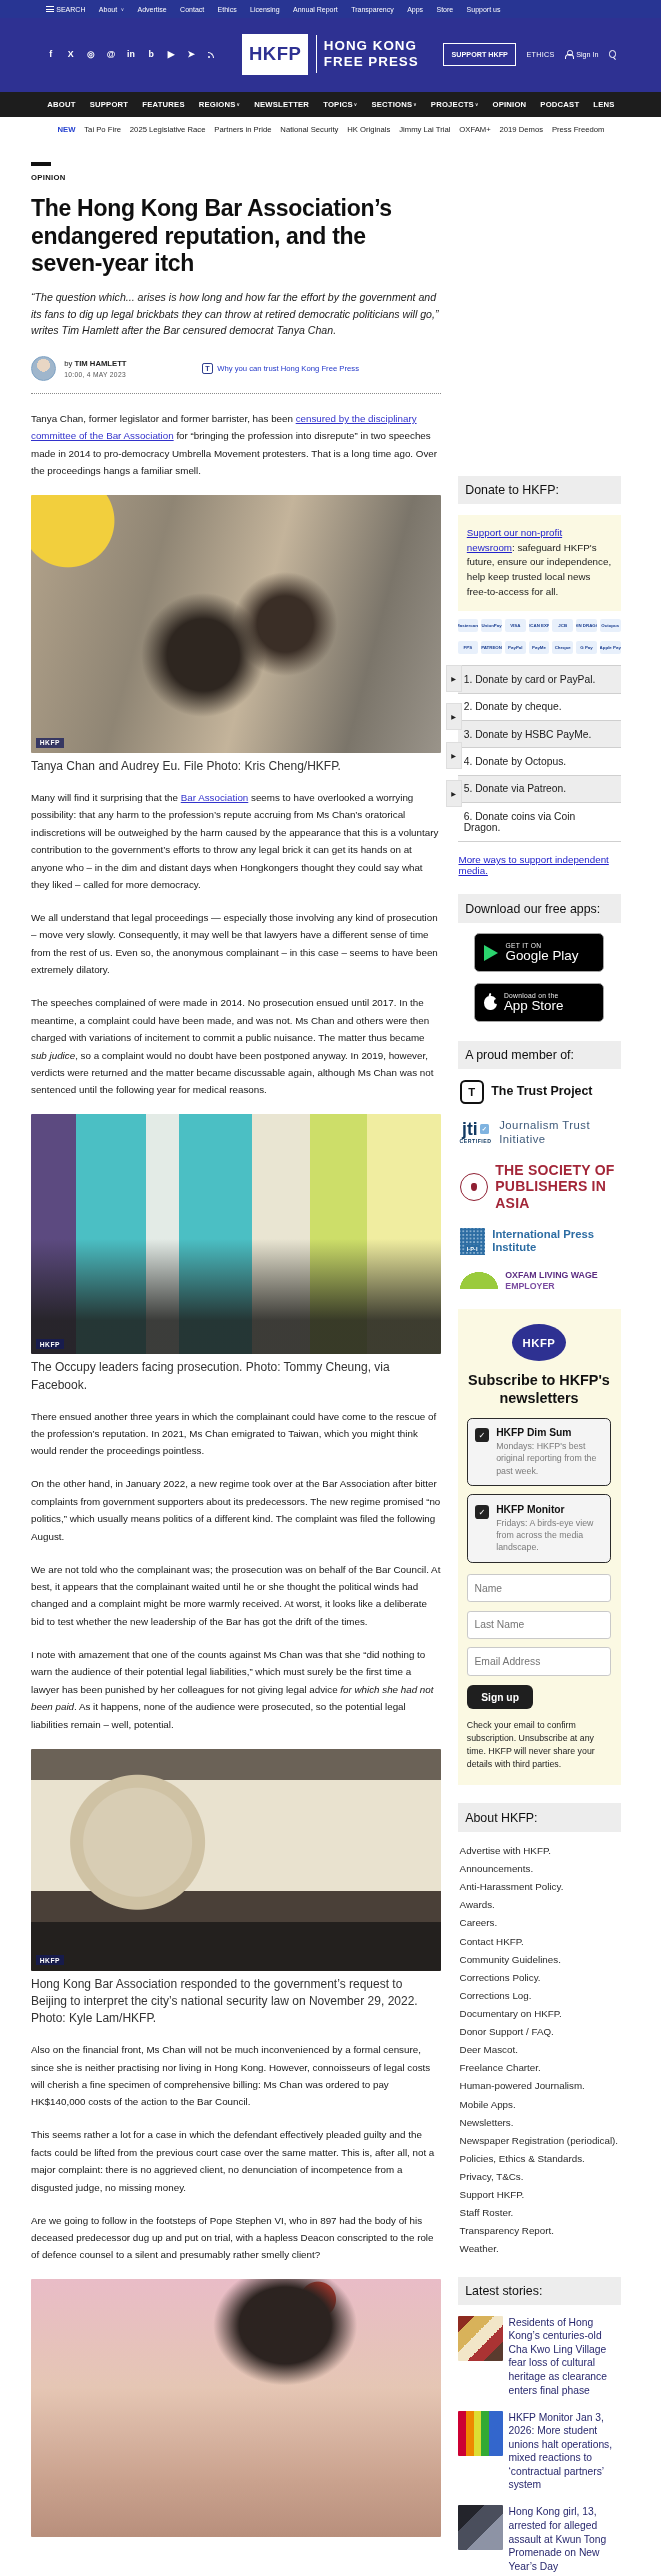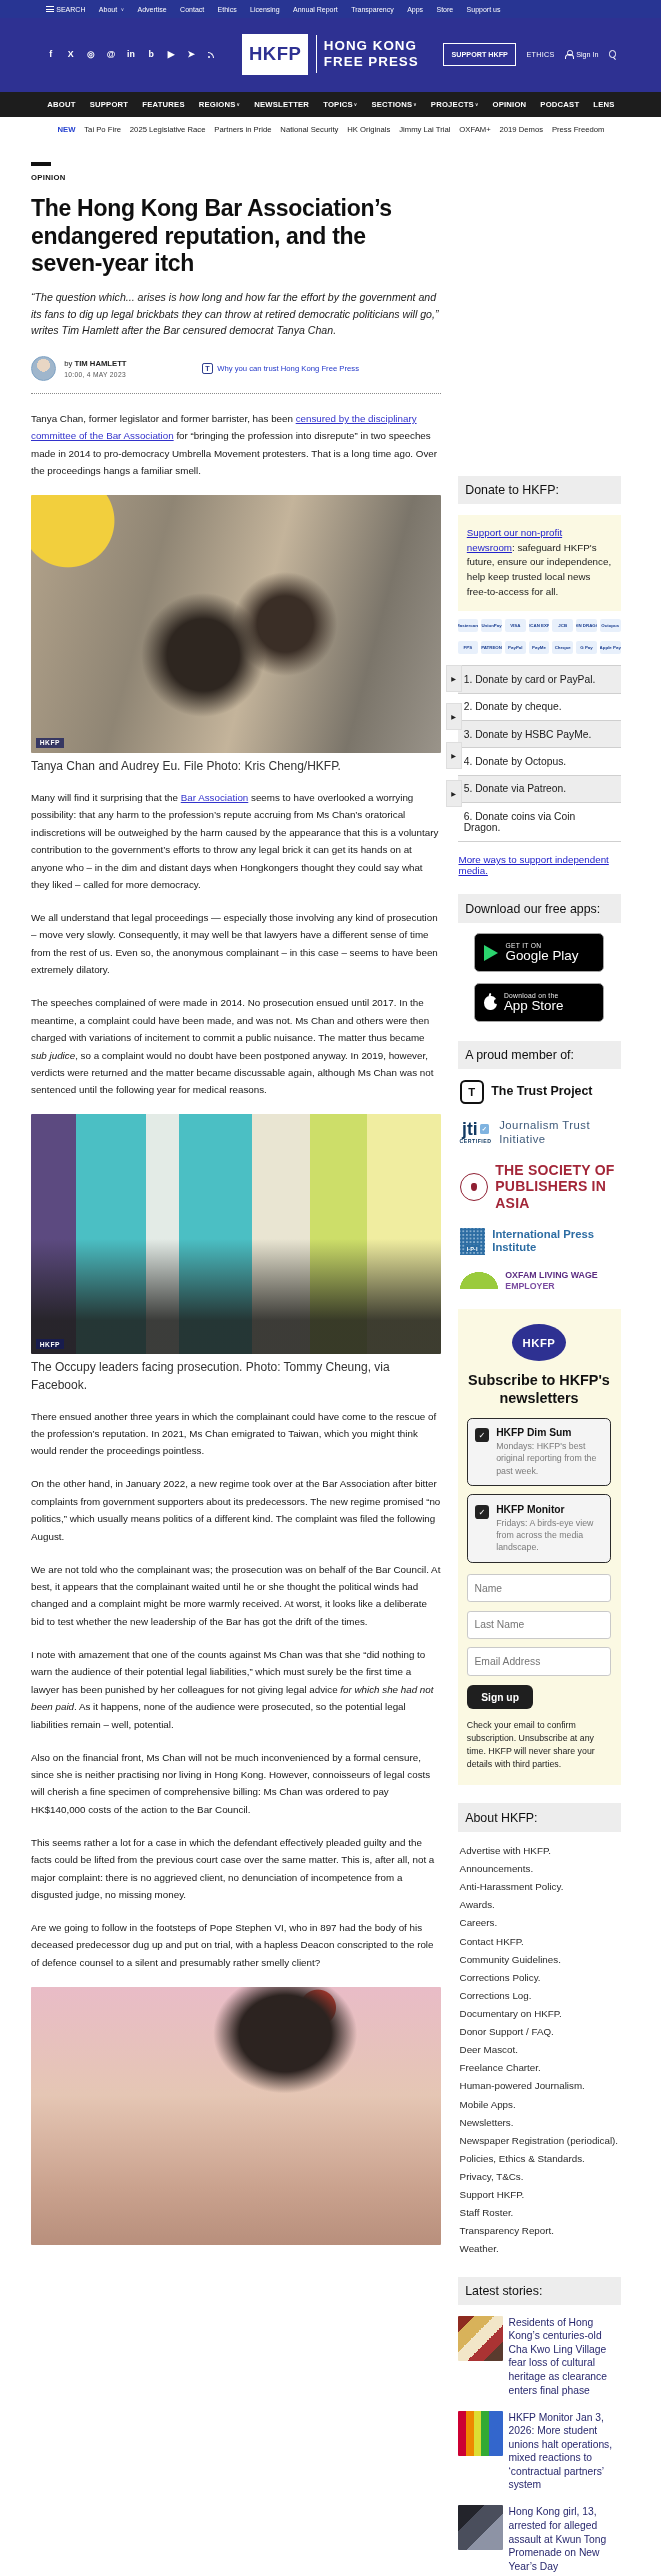--- a/index.html
+++ b/index.html
@@ -307,20 +307,26 @@
           <figure class="a-fig">
             <div class="ph ph-img2">
               <span class="wm">HKFP</span>
             </div>
             <figcaption class="a-cap">The Occupy leaders facing prosecution. Photo: Tommy Cheung, via Facebook.</figcaption>
           </figure>
           <p class="a-p"><span>There ensued another three years in which the complainant could have come to the rescue of the profession’s reputation. In 2021, Ms Chan emigrated to Taiwan, which you might think would render the proceedings pointless.</span></p>
           <p class="a-p"><span>On the other hand, in January 2022, a new regime took over at the Bar Association after bitter complaints from government supporters about its predecessors. The new regime promised “no politics,” which usually means politics of a different kind. The complaint was filed the following August.</span></p>
           <p class="a-p"><span>We are not told who the complainant was; the prosecution was on behalf of the Bar Council. At best, it appears that the complainant waited until he or she thought the political winds had changed and a complaint might be more warmly received. At worst, it looks like a deliberate bid to test whether the new leadership of the Bar has got the drift of the times.</span></p>
           <p class="a-p"><span>I note with amazement that one of the counts against Ms Chan was that she “did nothing to warn the audience of their potential legal liabilities,” which must surely be the first time a lawyer has been punished by her colleagues for not giving legal advice </span><em>for which she had not been paid</em><span>. As it happens, none of the audience were prosecuted, so the potential legal liabilities remain – well, potential.</span></p>
+          <figure class="a-fig">
+            <div class="ph ph-img3">
+              <span class="wm">HKFP</span>
+            </div>
+            <figcaption class="a-cap">Hong Kong Bar Association responded to the government’s request to Beijing to interpret the city’s national security law on November 29, 2022. Photo: Kyle Lam/HKFP.</figcaption>
+          </figure>
           <p class="a-p"><span>Also on the financial front, Ms Chan will not be much inconvenienced by a formal censure, since she is neither practising nor living in Hong Kong. However, connoisseurs of legal costs will cherish a fine specimen of comprehensive billing: Ms Chan was ordered to pay HK$140,000 costs of the action to the Bar Council.</span></p>
           <p class="a-p"><span>This seems rather a lot for a case in which the defendant effectively pleaded guilty and the facts could be lifted from the previous court case over the same matter. This is, after all, not a major complaint: there is no aggrieved client, no denunciation of incompetence from a disgusted judge, no missing money.</span></p>
           <p class="a-p"><span>Are we going to follow in the footsteps of Pope Stephen VI, who in 897 had the body of his deceased predecessor dug up and put on trial, with a hapless Deacon conscripted to the role of defence counsel to a silent and presumably rather smelly client?</span></p>
           <figure class="a-fig">
             <div class="ph ph-img4"></div>
           </figure>
         </div>
 
     </div>
 

